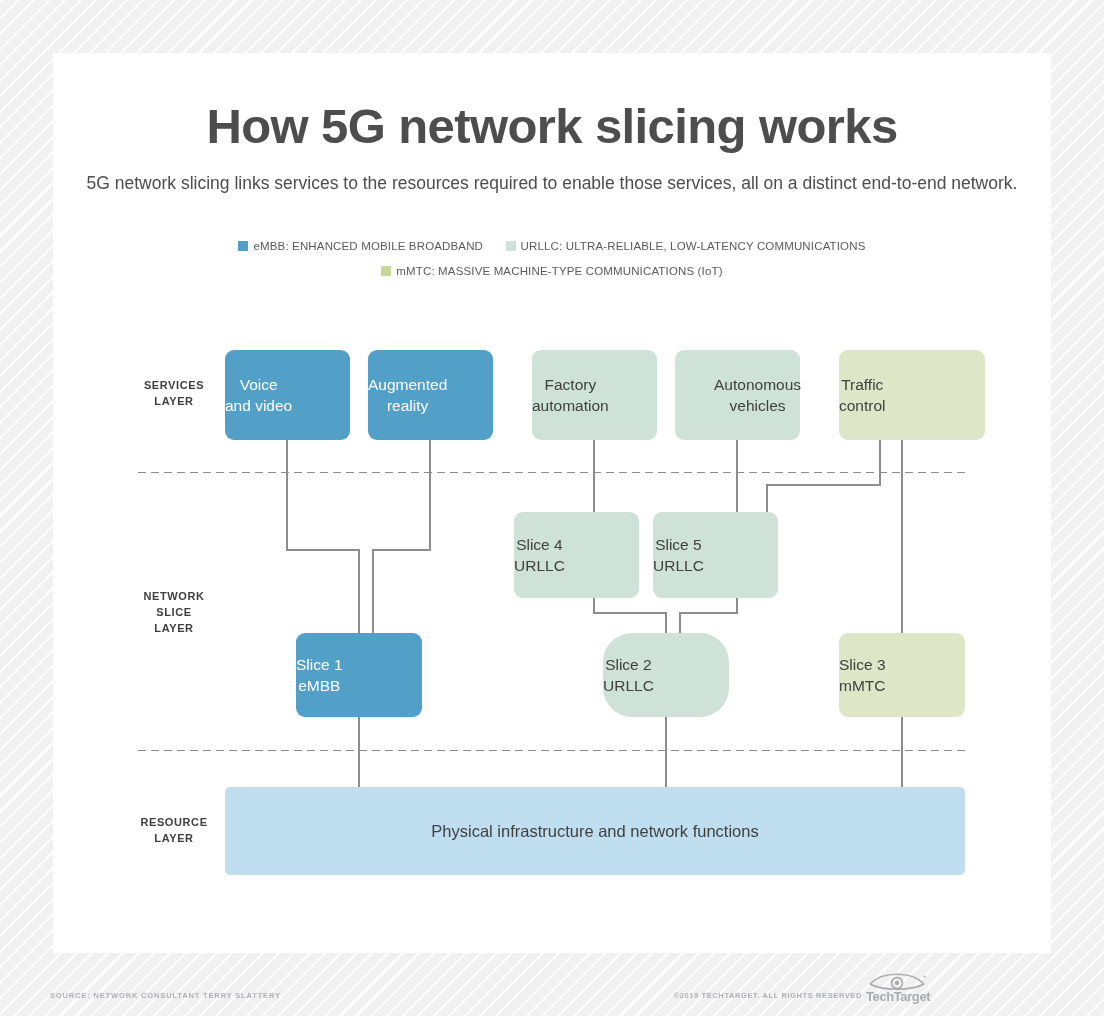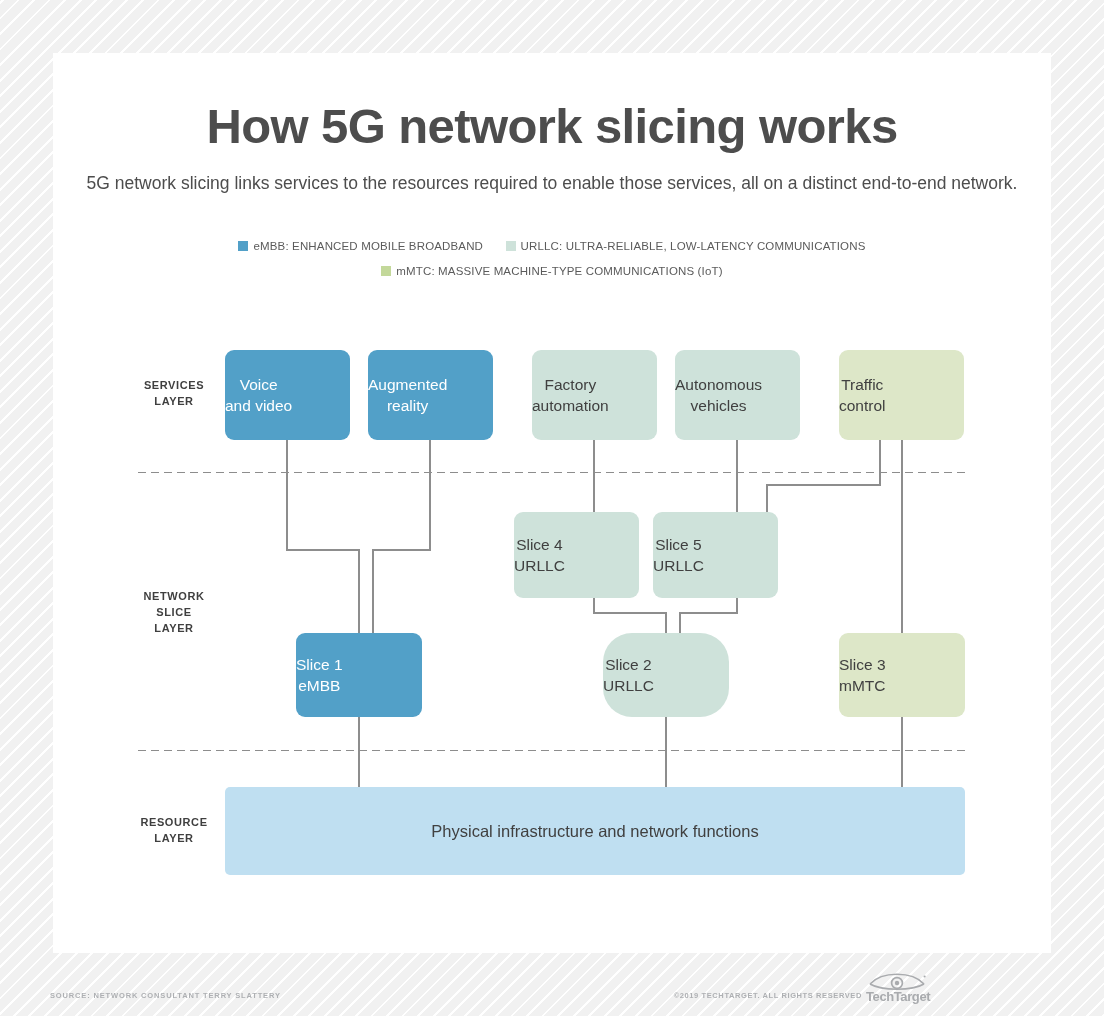--- a/index.html
+++ b/index.html
@@ -201,28 +201,28 @@
       </div>
     </div>
 
     <div class="node teal" style="left:479px; top:297px; width:125px; height:90px;">
       <div>
         <div>Factory</div>
         <div>automation</div>
       </div>
     </div>
 
-    <div class="node teal" style="left:622px; top:297px; width:125px; height:90px;">
+    <div class="node teal" style="left:622px; top:297px; width:125px; height:90px;padding-left:39px;">
       <div>
         <div>Autonomous</div>
         <div>vehicles</div>
       </div>
     </div>
 
-    <div class="node green" style="left:786px; top:297px; width:125px; height:90px;">
+    <div class="node green" style="left:786px; top:297px; width:146px; height:90px;">
       <div>
         <div>Traffic</div>
         <div>control</div>
       </div>
     </div>
 
     <div class="node teal" style="left:461px; top:459px; width:125px; height:86px;">
       <div>
         <div>Slice 4</div>
         <div>URLLC</div>

